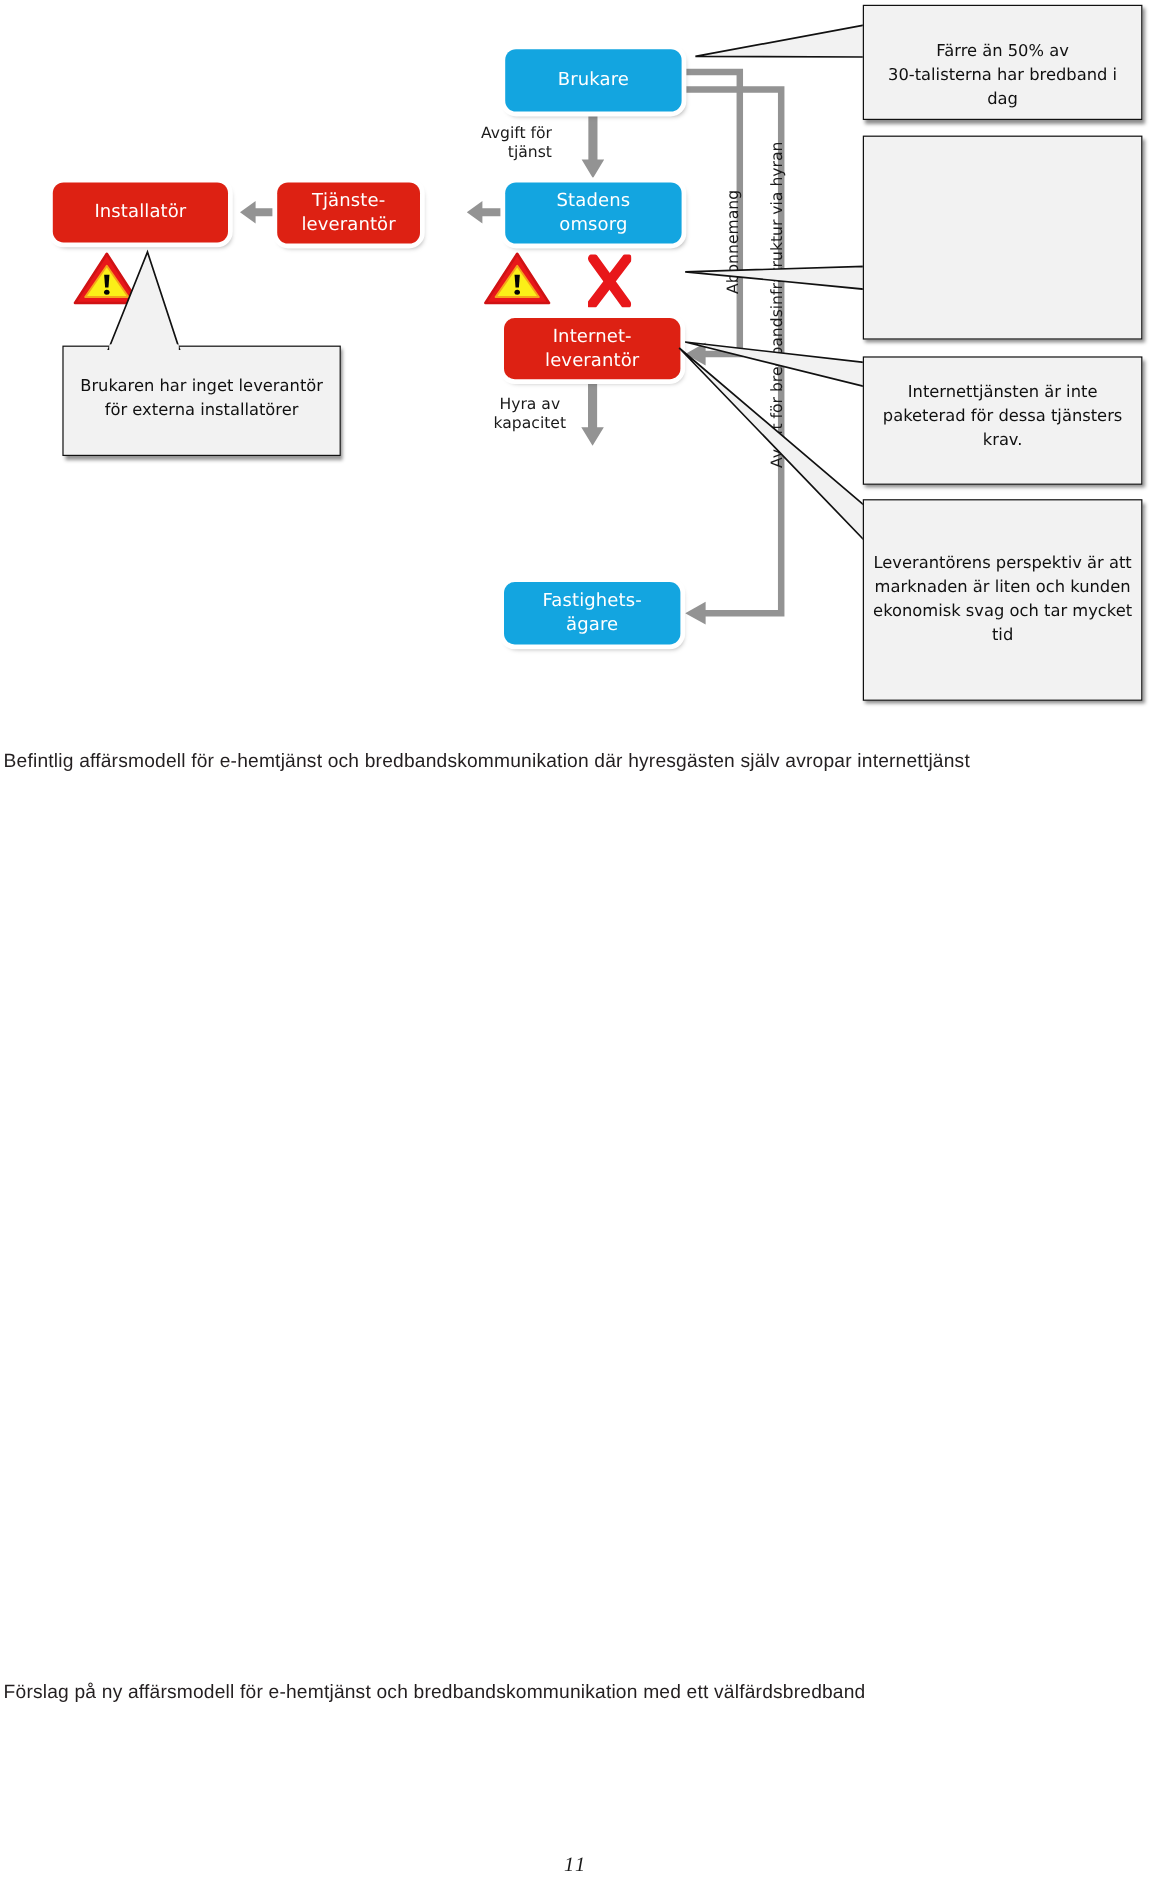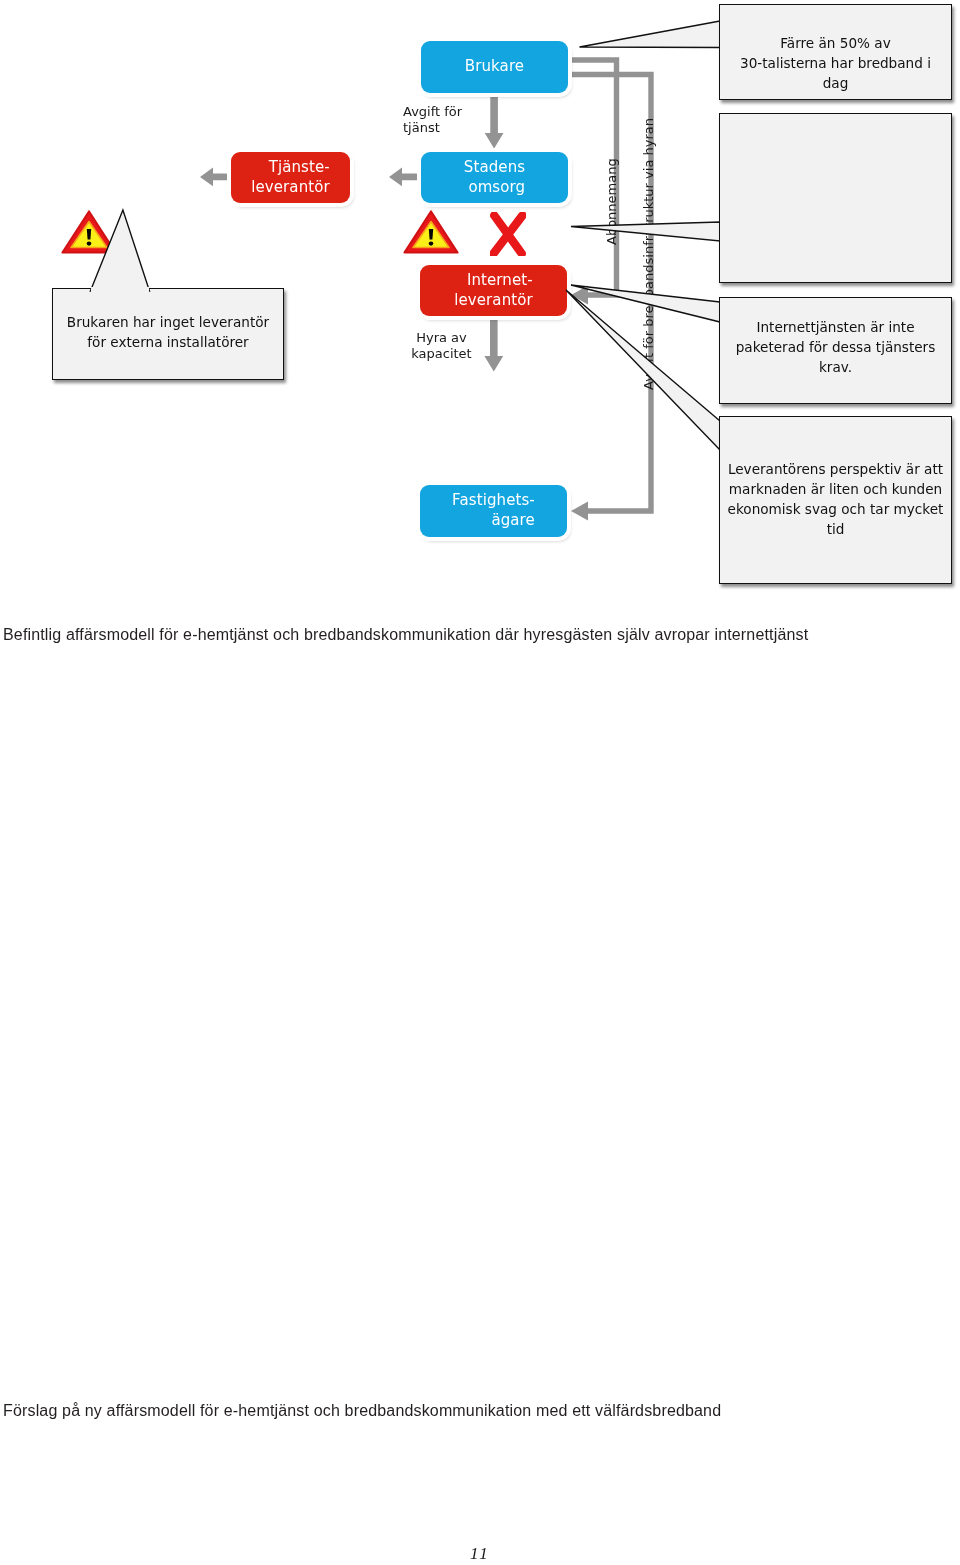--- a/index.html
+++ b/index.html
@@ -7,21 +7,21 @@
   body{width:960px;height:1565px;position:relative;overflow:hidden;
        font-family:"Liberation Sans",sans-serif;color:#1a1a1a;
        -webkit-font-smoothing:antialiased;}
   .stage{position:absolute;left:0;top:0;width:960px;height:1565px;}
   .abs{position:absolute;}
 
   
   .node{position:absolute;border-radius:9px;background:#13a5e0;
         box-shadow:0 0 0 4px #fff, 2px 3px 4px rgba(0,0,0,.35);
         display:flex;align-items:center;justify-content:center;
-        text-align:right;color:#fff;font-family:"DejaVu Sans",sans-serif;
+        text-align:center;color:#fff;font-family:"DejaVu Sans",sans-serif;
         font-size:15px;line-height:1.32;font-weight:400;letter-spacing:.1px;
         white-space:pre-line;}
   .node.red{background:#dd2113;}
 
   
   .callout{position:absolute;}
   .callout .body{position:absolute;left:0;top:0;right:0;bottom:0;
         background:#f2f2f2;border:1.4px solid #111;
         box-shadow:2px 3px 3px rgba(0,0,0,.45);}
   .callout .txt{position:absolute;left:8px;right:8px;
@@ -93,22 +93,23 @@
 
   <div class="node" style="left:421px;top:41px;width:147px;height:52px">Brukare</div>
   <div class="node" style="left:421px;top:152px;width:147px;height:51px">Stadens
 omsorg</div>
   <div class="node red" style="left:420px;top:265px;width:147px;height:51px">Internet-
 leverantör</div>
   <div class="node" style="left:420px;top:485px;width:147px;height:52px">Fastighets-
 ägare</div>
   <div class="node red" style="left:231px;top:152px;width:119px;height:51px">Tjänste-
 leverantör</div>
+  <div class="node red" style="left:44px;top:152px;width:146px;height:50px">Installatör</div>
 
-  <div class="elab" style="left:403px;top:104px;width:80px;text-align:left">Avgift för
+  <div class="elab" style="left:380px;top:104px;width:80px;text-align:right">Avgift för
 tjänst</div>
   <div class="elab" style="left:400px;top:330px;width:83px;">Hyra av
 kapacitet</div>
   <div class="vlab" style="left:604px;top:245px;transform:rotate(-90deg)">Abonnemang</div>
   <div class="vlab" style="left:641px;top:390px;transform:rotate(-90deg)">Avgift för bredbandsinfratruktur via hyran</div>
 
   <svg class="layer" width="960" height="600">
     <g fill="#f2f2f2" stroke="#111" stroke-width="1.4" stroke-linejoin="miter">
       <path d="M720 21 L579.5 47 L720 47.5 Z"></path>
       <path d="M720 222 L571 226.5 L720 241 Z"></path>

